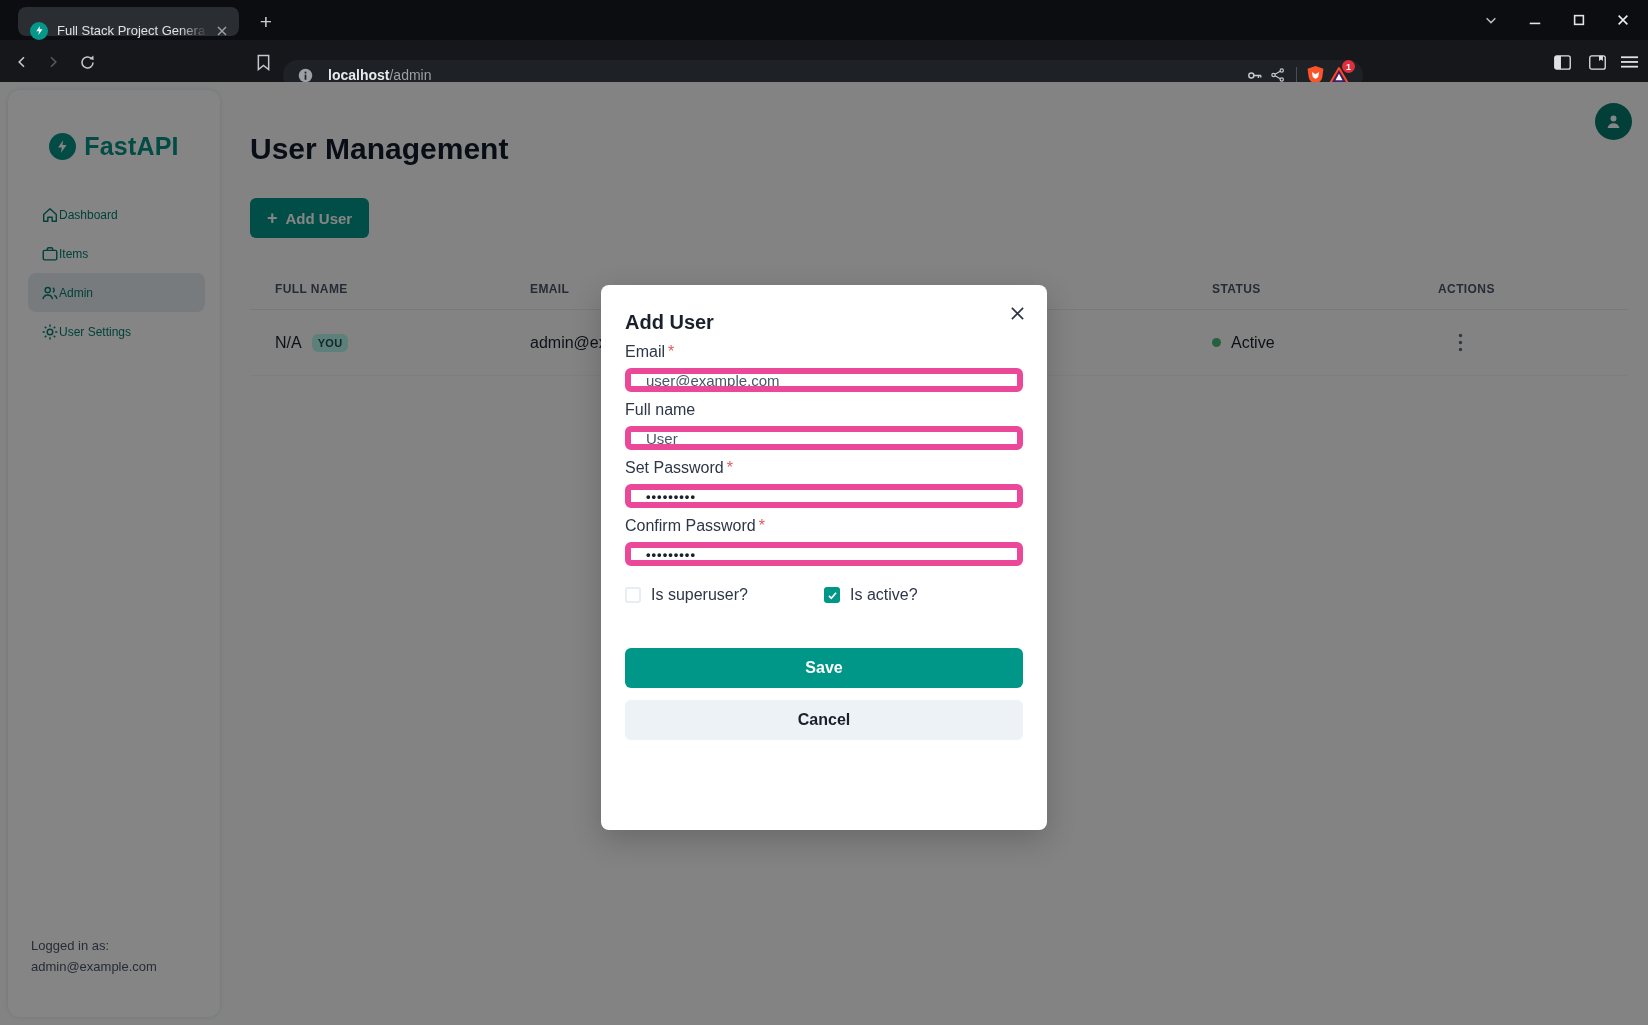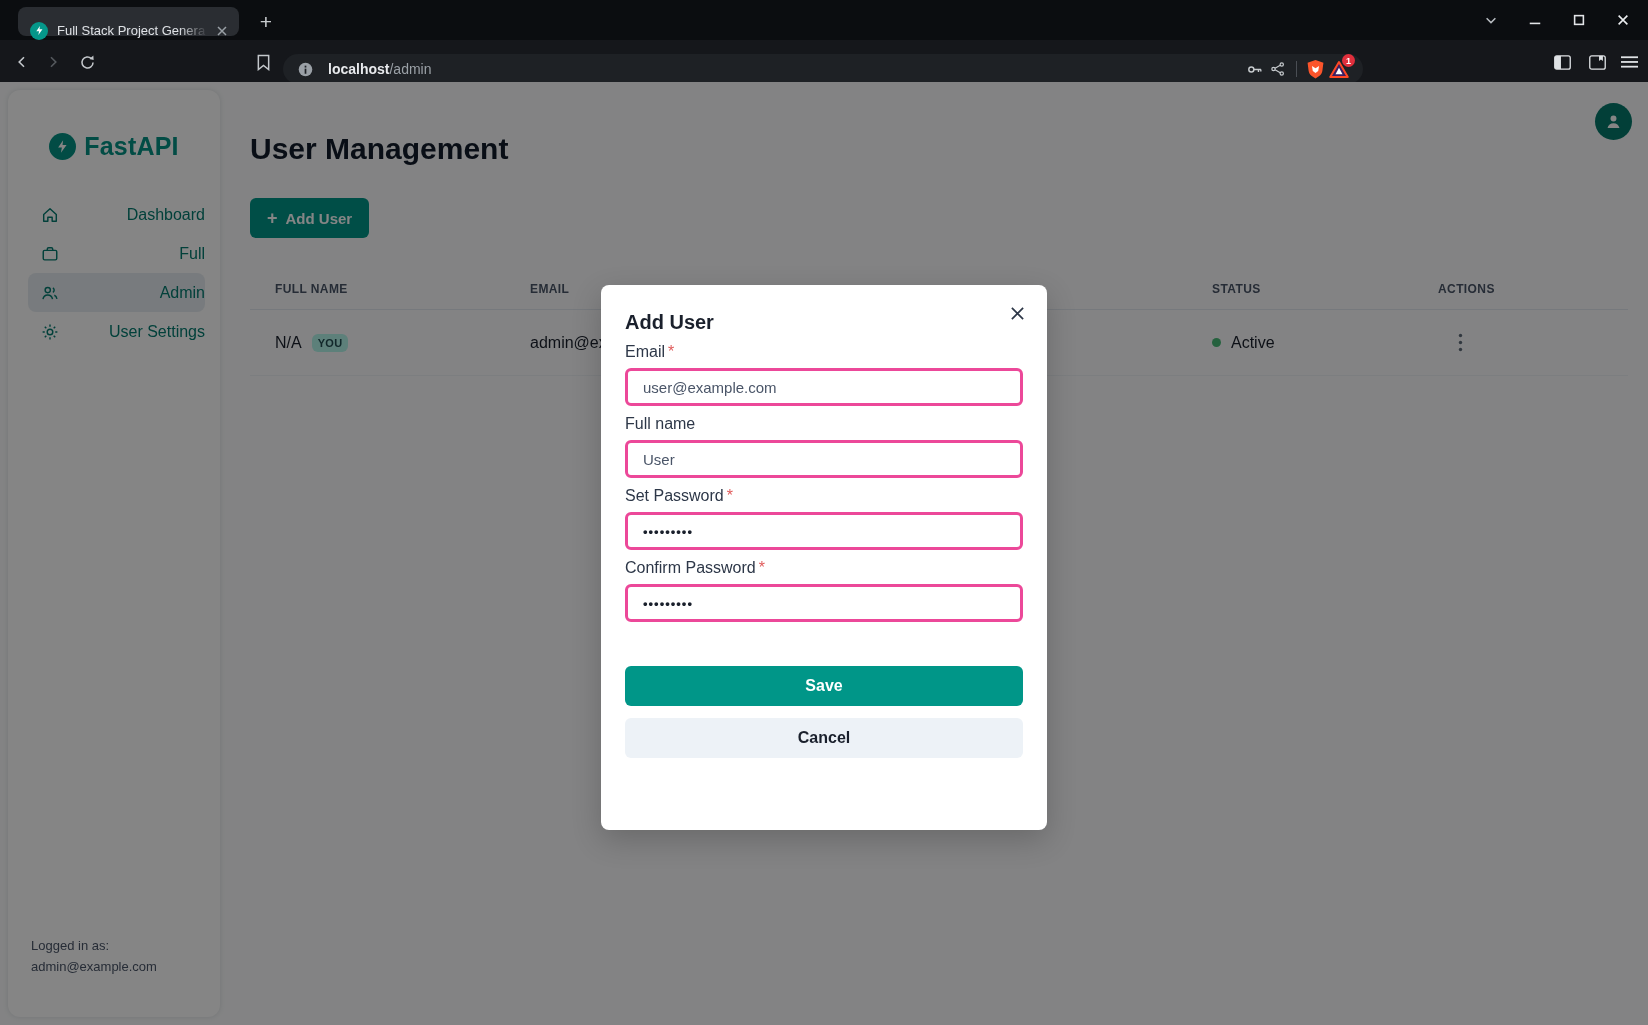--- a/index.html
+++ b/index.html
@@ -19,21 +19,21 @@
     border-radius:4px; flex:0 0 auto; }
   .newtab { position:absolute; left:252px; top:8px; width:28px; height:28px; color:#c8cbce;
     font-size:21px; display:flex; align-items:center; justify-content:center; border-radius:6px; }
   .caption { position:absolute; right:14px; top:0; height:40px; display:flex; align-items:center; gap:22px; }
   .cap-btn { width:22px; height:22px; display:flex; align-items:center; justify-content:center; color:#e3e5e8; }
 
   .toolbar { position:absolute; left:0; top:40px; width:1648px; height:42px; background:#15171b;
     display:block; }
   .nav-btn { position:absolute; top:9px; width:26px; height:26px; display:flex; align-items:center;
     justify-content:center; border-radius:6px; }
-  .urlbar { position:absolute; left:283px; top:14px; width:1080px; height:30px; background:#1e2125;
+  .urlbar { position:absolute; left:283px; top:20px; width:1080px; height:30px; background:#1e2125;
     border-radius:15px; display:flex; align-items:center; padding:0 12px 0 10px; }
   .url-text { font-size:14px; margin-left:11px; white-space:nowrap; }
   .url-host { color:#e8eaed; font-weight:bold; }
   .url-path { color:#9aa0a6; }
   .url-spacer { flex:1; }
   .url-icn { display:flex; align-items:center; justify-content:center; width:24px; height:24px; position:relative; }
   .url-divider { width:1px; height:16px; background:#4a4e54; margin:0 6px; }
   .badge { position:absolute; top:-3px; right:-4px; min-width:13px; height:13px; border-radius:7px;
     background:#e02f3c; color:#fff; font-size:9px; font-weight:bold; display:flex; align-items:center;
     justify-content:center; padding:0 3px; }
@@ -41,22 +41,22 @@
   
   .page { position:absolute; left:0; top:82px; width:1648px; height:943px; background:#fbfcfd; }
 
   .sidebar { position:absolute; left:8px; top:8px; width:212px; height:927px; background:#ffffff;
     border-radius:12px; box-shadow:0 0 5px rgba(80,90,100,.18); }
   .logo { display:flex; align-items:center; justify-content:center; gap:8px; margin-top:42px; }
   .logo-circle { width:27px; height:27px; border-radius:50%; background:#049385; display:flex;
     align-items:center; justify-content:center; }
   .logo-text { color:#049385; font-size:25px; font-weight:600; letter-spacing:.2px; }
   .nav { margin:34px 15px 0 20px; }
-  .nav-item { height:39px; display:flex; align-items:center; padding-left:13px; gap:9px;
-    color:#047c70; font-size:16px; border-radius:8px;justify-content:space-between; }
+  .nav-item { height:39px; display:flex; align-items:center; padding-left:13px; 
+    color:#047c70; font-size:12px; border-radius:8px; }
   .nav-item.active { background:#e7ecf1; }
   .logged { position:absolute; left:23px; bottom:40px; color:#4a5568; font-size:13px; line-height:21px; }
 
   .main { position:absolute; left:250px; top:0; right:20px; height:100%; }
   .page-title { position:absolute; left:0; top:50px; font-size:30px; font-weight:bold; color:#131c2b; }
   .add-user-btn { position:absolute; left:0; top:116px; height:40px; background:#009688; color:#fff;
     border:none; border-radius:6px; font-size:15px; font-weight:600; padding:0 17px; display:flex;
     align-items:center; gap:8px; font-family:inherit; }
   .plus { font-size:18px; font-weight:bold; line-height:1; }
 
@@ -80,21 +80,21 @@
   
   .modal { position:absolute; left:601px; top:203px; width:446px; height:545px; background:#ffffff;
     border-radius:8px; z-index:10; padding:20px 24px; box-shadow:0 10px 30px rgba(0,0,0,.2); }
   .modal-title { font-size:20px; font-weight:bold; color:#1a202c; margin-top:6px; }
   .modal-close { position:absolute; right:16px; top:14px; width:28px; height:28px; background:none;
     border:none; display:flex; align-items:center; justify-content:center; border-radius:6px; }
   .fgroup { margin-top:9px; }
   .fgroup:first-of-type { margin-top:25px; }
   .flabel { font-size:16px; color:#2d3748; margin-bottom:7px; }
   .req { color:#e05b5b; margin-left:3px; }
-  .finput { width:100%; height:38px; border:3px solid #ec4899; border-radius:6px; padding:0 15px;
+  .finput { width:100%; height:24px; border:6px solid #ec4899; border-radius:6px; padding:0 15px;
     font-size:15px; color:#4a5568; font-family:inherit; outline:none; background:#fff; }
   .finput.pw { font-size:13px; font-weight:bold; letter-spacing:1px; color:#1a202c; }
   .checkrow { display:flex; margin-top:20px; }
   .checkitem { width:50%; display:flex; align-items:center; gap:10px; font-size:16px; color:#2d3748; }
   .cbox { width:16px; height:16px; border-radius:3px; flex:0 0 auto; display:flex; align-items:center;
     justify-content:center; }
   .cbox.unchecked { border:2px solid #e7edf3; background:#fff; }
   .cbox.checked { background:#009688; }
   .modal-footer { display:flex; justify-content:flex-end; gap:12px; margin-top:44px;flex-direction:column; }
   .btn { height:40px; border:none; border-radius:6px; font-size:16px; font-weight:bold;
@@ -250,21 +250,21 @@
         </span>
         <span>Dashboard</span>
       </div>
       <div class="nav-item">
         <span>
           <svg width="18" height="18" viewBox="0 0 20 20" stroke="#047c70" stroke-width="1.6" fill="none">
               <rect x="2.5" y="6" width="15" height="10.5" rx="1.5"></rect>
               <path d="M7 6V4.5A1.5 1.5 0 0 1 8.5 3h3A1.5 1.5 0 0 1 13 4.5V6"></path>
             </svg>
         </span>
-        <span>Full</span>
+        <span>Items</span>
       </div>
       <div class="nav-item active">
         <span>
           <svg width="18" height="18" viewBox="0 0 20 20" stroke="#047c70" stroke-width="1.6" fill="none">
               <circle cx="7.5" cy="6.8" r="2.9"></circle>
               <path d="M2.2 16.8c.5-3 2.4-4.6 5.3-4.6s4.8 1.6 5.3 4.6M13.2 4.3a2.9 2.9 0 0 1 0 5M14.8 12.5c1.5.6 2.5 1.9 2.9 4"></path>
             </svg>
         </span>
         <span>Admin</span>
       </div>
@@ -351,20 +351,34 @@
     <div class="fgroup">
       <div class="flabel"><span>Set Password</span><span class="req">*</span></div>
       <input class="finput pw" type="text" value="•••••••••" style="">
     </div>
 
     <div class="fgroup">
       <div class="flabel"><span>Confirm Password</span><span class="req">*</span></div>
       <input class="finput pw" type="text" value="•••••••••" style="">
     </div>
 
+    <div class="checkrow">
+      <label class="checkitem">
+        <span class="cbox unchecked"></span>
+        <span>Is superuser?</span>
+      </label>
+      <label class="checkitem">
+        <span class="cbox checked">
+          <svg width="11" height="11" viewBox="0 0 14 14">
+              <path d="M2.5 7.5l3 3 6-7" stroke="#ffffff" stroke-width="2.2" fill="none"></path>
+            </svg>
+        </span>
+        <span>Is active?</span>
+      </label>
+    </div>
 
     <div class="modal-footer">
       <button class="btn btn-save">Save</button>
       <button class="btn btn-cancel">Cancel</button>
     </div>
   </div>
 
 </div>
 
 </body></html>

